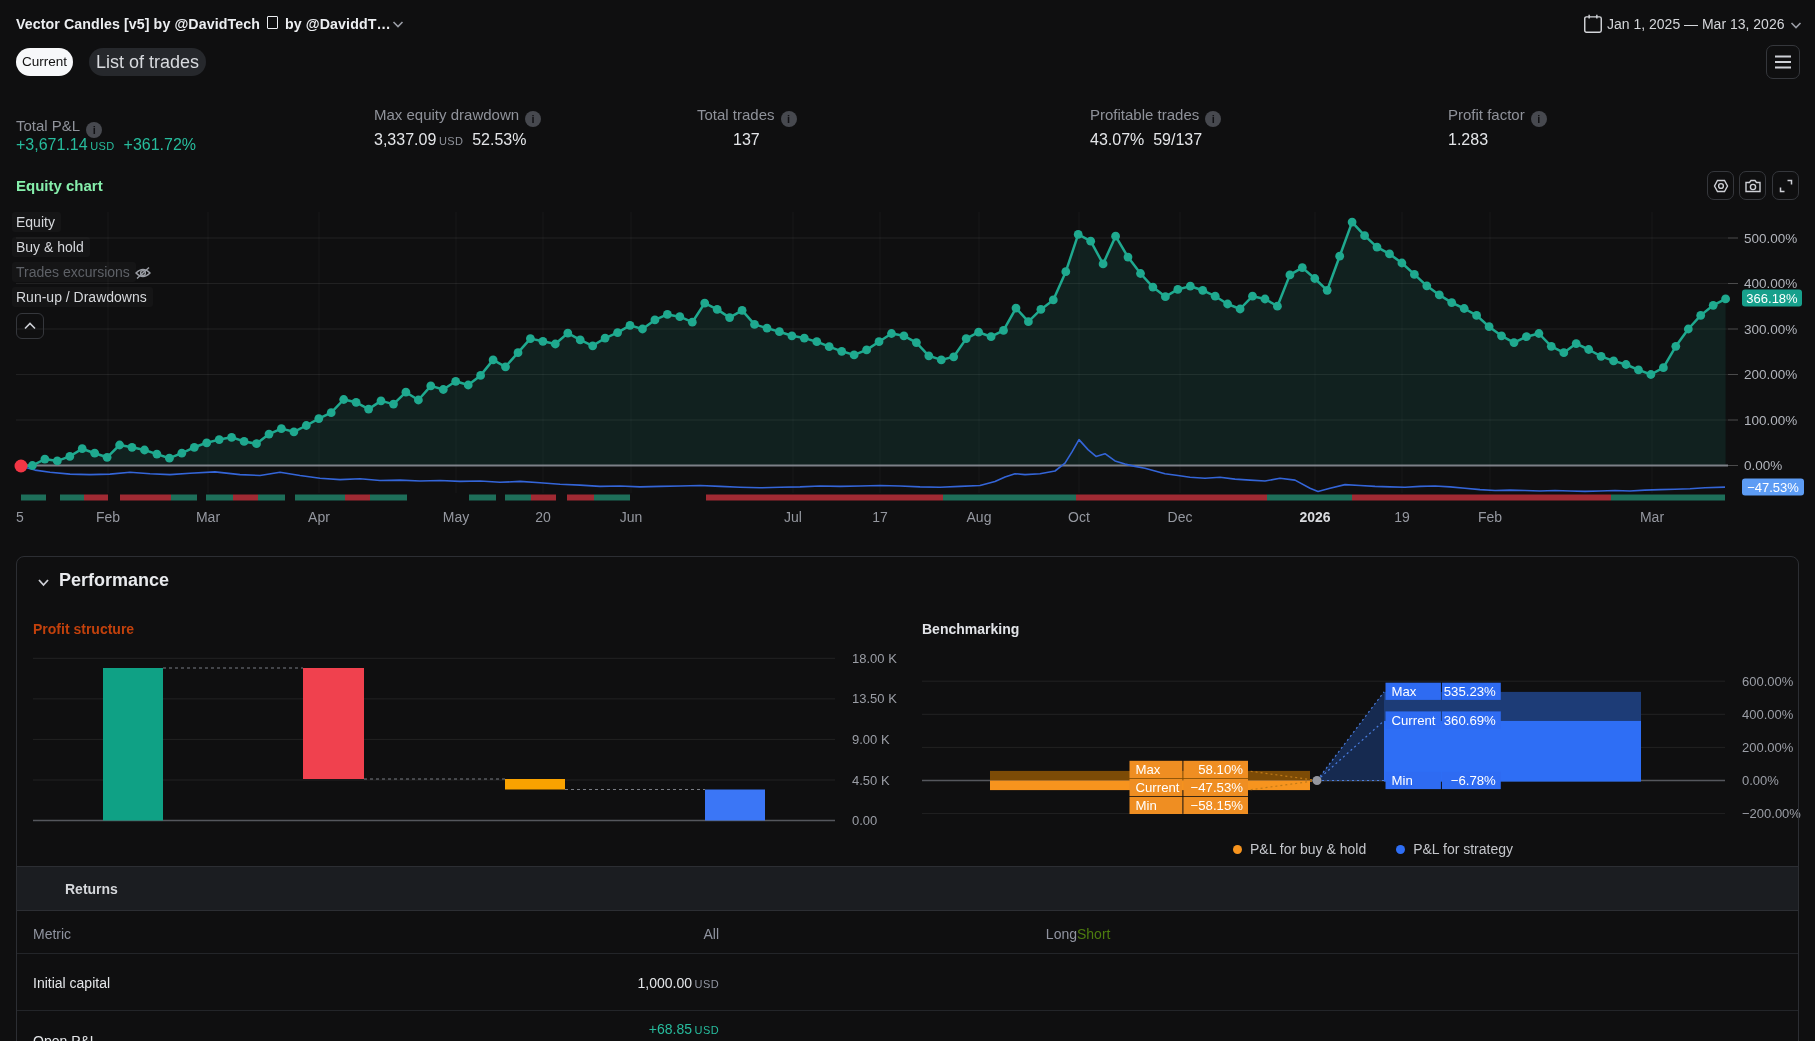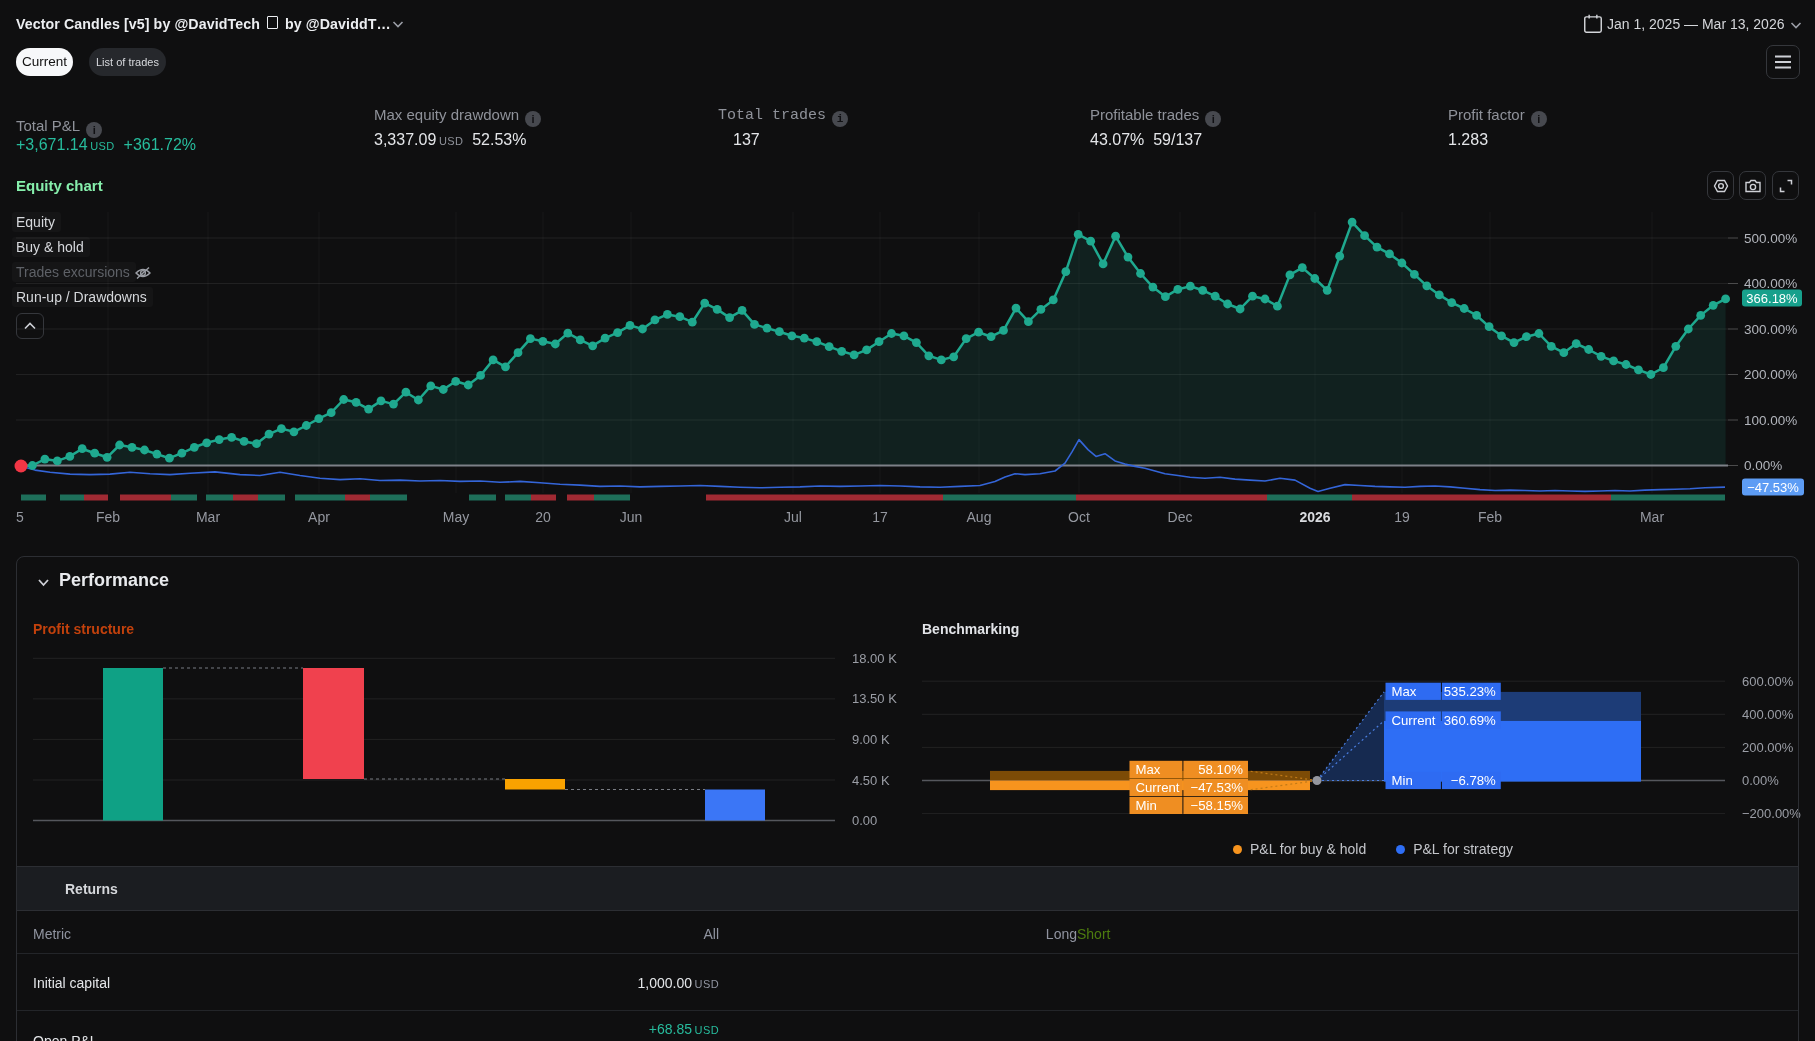--- a/index.html
+++ b/index.html
@@ -308,36 +308,36 @@
   <rect x="2.5" y="3.5" width="15" height="14" rx="1.5"></rect>
       <line x1="6.5" y1="1.5" x2="6.5" y2="5"></line>
       <line x1="13.5" y1="1.5" x2="13.5" y2="5"></line>
 </svg>
 <div class="abs" style="left:1607px;top:16px;font-size:14px;color:#d4d6da;">Jan 1, 2025 — Mar 13, 2026</div>
 <svg class="abs" style="left:1789px;top:18px" width="14" height="14">
       <path d="M2.5 5 L7 9.5 L11.5 5" stroke="#9a9da5" stroke-width="1.6" fill="none"></path>
     </svg>
 
 <div class="abs" style="left:16px;top:48px;height:28px;line-height:28px;padding:0 6px;background:#f7f8fa;color:#111;border-radius:15px;font-size:13.5px;">Current</div>
-<div class="abs" style="left:89px;top:48px;height:28px;line-height:28px;padding:0 7px;background:#26282c;color:#d8dade;border-radius:15px;font-size:11px;">List of trades</div>
+<div class="abs" style="left:89px;top:48px;height:28px;line-height:28px;padding:0 7px;background:#26282c;color:#d8dade;border-radius:15px;font-size:18px;">List of trades</div>
 <div class="ico-btn" style="left:1766px;top:45px;width:34px;height:34px;">
  <svg width="18" height="16" viewBox="0 0 18 16" stroke="#ced0d6" stroke-width="2">
         <line x1="1" y1="2.5" x2="17" y2="2.5"></line>
         <line x1="1" y1="8" x2="17" y2="8"></line>
         <line x1="1" y1="13.5" x2="17" y2="13.5"></line>
       </svg>
 </div>
 
 <div class="abs" style="left:16px;top:106px;margin-top:11px;"><span class="lbl">Total P&amp;L</span><span class="infoc">i</span></div>
 <div class="abs" style="left:16px;top:136px;font-size:16px;color:#27bc9d;text-align:center;">+3,671.14<span class="usd"> USD</span>&nbsp; +361.72%</div>
 
 <div class="abs" style="left:374px;top:106px;"><span class="lbl">Max equity drawdown</span><span class="infoc">i</span></div>
 <div class="abs" style="left:374px;top:131px;font-size:16px;">3,337.09<span class="usd" style="color:#8f929a;"> USD</span>&nbsp; 52.53%</div>
 
-<div class="abs" style="left:718px;top:106px;font-family:Liberation Mono, monospace;"><span class="lbl">Total trades</span><span class="infoc">i</span></div>
+<div class="abs" style="left:697px;top:106px;"><span class="lbl">Total trades</span><span class="infoc">i</span></div>
 <div class="abs" style="left:733px;top:131px;font-size:16px;">137</div>
 
 <div class="abs" style="left:1090px;top:106px;"><span class="lbl">Profitable trades</span><span class="infoc">i</span></div>
 <div class="abs" style="left:1090px;top:131px;font-size:16px;">43.07%&nbsp; 59/137</div>
 
 <div class="abs" style="left:1448px;top:106px;"><span class="lbl">Profit factor</span><span class="infoc">i</span></div>
 <div class="abs" style="left:1448px;top:131px;font-size:16px;">1.283</div>
 
 <div class="abs" style="left:16px;top:177px;font-size:15px;font-weight:bold;color:#86efac;">Equity chart</div>
 <div class="ico-btn" style="left:1707px;top:171px;width:27px;height:29px;">

